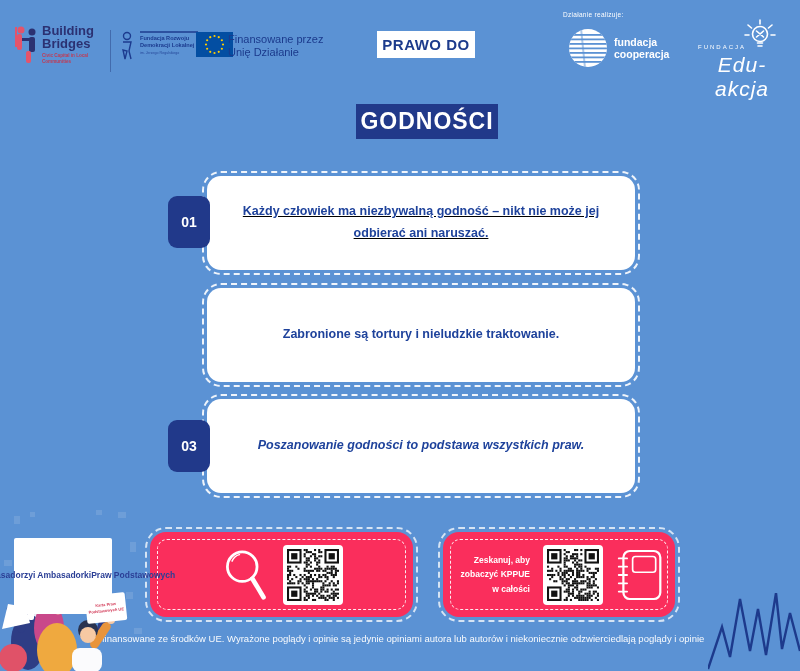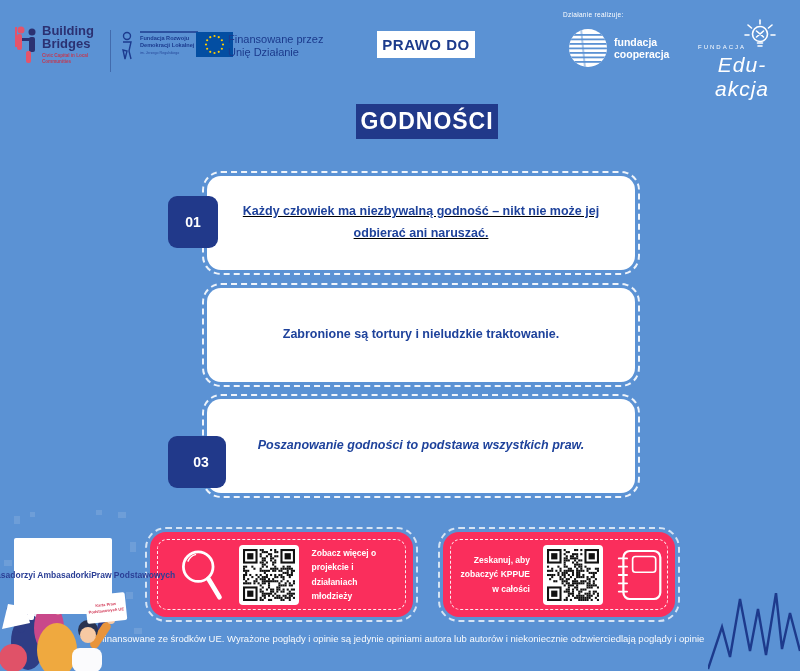--- a/index.html
+++ b/index.html
@@ -30,25 +30,25 @@
   .title-top{position:absolute;left:377px;top:31px;width:98px;height:27px;background:#FFFFFF;
     display:flex;align-items:center;justify-content:center;font-size:15px;font-weight:800;color:#1C3B8C;letter-spacing:.5px;}
   .title-main{position:absolute;left:356px;top:70px;width:142px;height:35px;background:#21398A;
     display:flex;align-items:center;justify-content:center;font-size:23px;font-weight:800;color:#FFFFFF;letter-spacing:1px;margin-top:34px;}
 
   
   .card{position:absolute;left:207px;width:428px;height:94px;background:#FFFFFF;border-radius:14px;
     outline:2px dashed rgba(255,255,255,.9);outline-offset:3px;
     display:flex;align-items:center;justify-content:center;padding:0 26px;box-sizing:border-box;}
   .card-text{font-weight:700;font-size:12.5px;color:#1E429B;text-align:center;line-height:1.75;}
-  .badge{position:absolute;left:168px;width:50px;height:52px;background:#21398A;border-radius:9px;
+  .badge{position:absolute;left:168px;width:42px;height:52px;background:#21398A;border-radius:9px;
     color:#FFFFFF;font-weight:700;font-size:14px;display:flex;align-items:center;justify-content:center;}
   #card-1{top:176px;text-decoration:underline;} #badge-1{top:196px;}
   #card-2{top:288px;} #badge-2{top:309px;}
-  #card-3{top:399px;font-style:italic;} #badge-3{top:436px;padding-left:8px;}
+  #card-3{top:399px;font-style:italic;} #badge-3{top:420px;}
 
   
   .scan-banner{position:absolute;top:532px;height:85px;background:#FA2E5C;border-radius:16px;
     outline:2px dashed rgba(255,255,255,.75);outline-offset:3px;}
   #banner-1{left:150px;width:263px;} #banner-2{left:443px;width:232px;}
   .banner-inner{position:absolute;inset:7px;border:1.5px dashed rgba(255,255,255,.9);border-radius:10px;
     display:flex;align-items:center;justify-content:center;gap:13px;}
   .banner-caption{font-size:8.5px;font-weight:700;color:#FFFFFF;line-height:1.65;width:76px;}
   .caption-right{text-align:right;}
   .qr-box{background:#FFFFFF;border-radius:4px;padding:4px;line-height:0;}
@@ -403,21 +403,20 @@
             <rect x="1" y="1" width="5" height="5" fill="#fff"></rect>
             <rect x="2" y="2" width="3" height="3" fill="#111"></rect>
             <rect x="18" y="0" width="7" height="7" fill="#111"></rect>
             <rect x="19" y="1" width="5" height="5" fill="#fff"></rect>
             <rect x="20" y="2" width="3" height="3" fill="#111"></rect>
             <rect x="0" y="18" width="7" height="7" fill="#111"></rect>
             <rect x="1" y="19" width="5" height="5" fill="#fff"></rect>
             <rect x="2" y="20" width="3" height="3" fill="#111"></rect>
           </svg>
       </div>
-      <div class="banner-caption">Zobacz więcej o projekcie i działaniach młodzieży</div>
     </div>
   </div>
 
   <div class="scan-banner" id="banner-2">
     <div class="banner-inner">
       <div class="banner-caption caption-right">Zeskanuj, aby zobaczyć KPPUE w całości</div>
       <div class="qr-box">
         <svg class="qr" viewBox="0 0 25 25">
             <rect x="8" y="0" width="1" height="1" fill="#111"></rect>
             <rect x="13" y="0" width="1" height="1" fill="#111"></rect>

